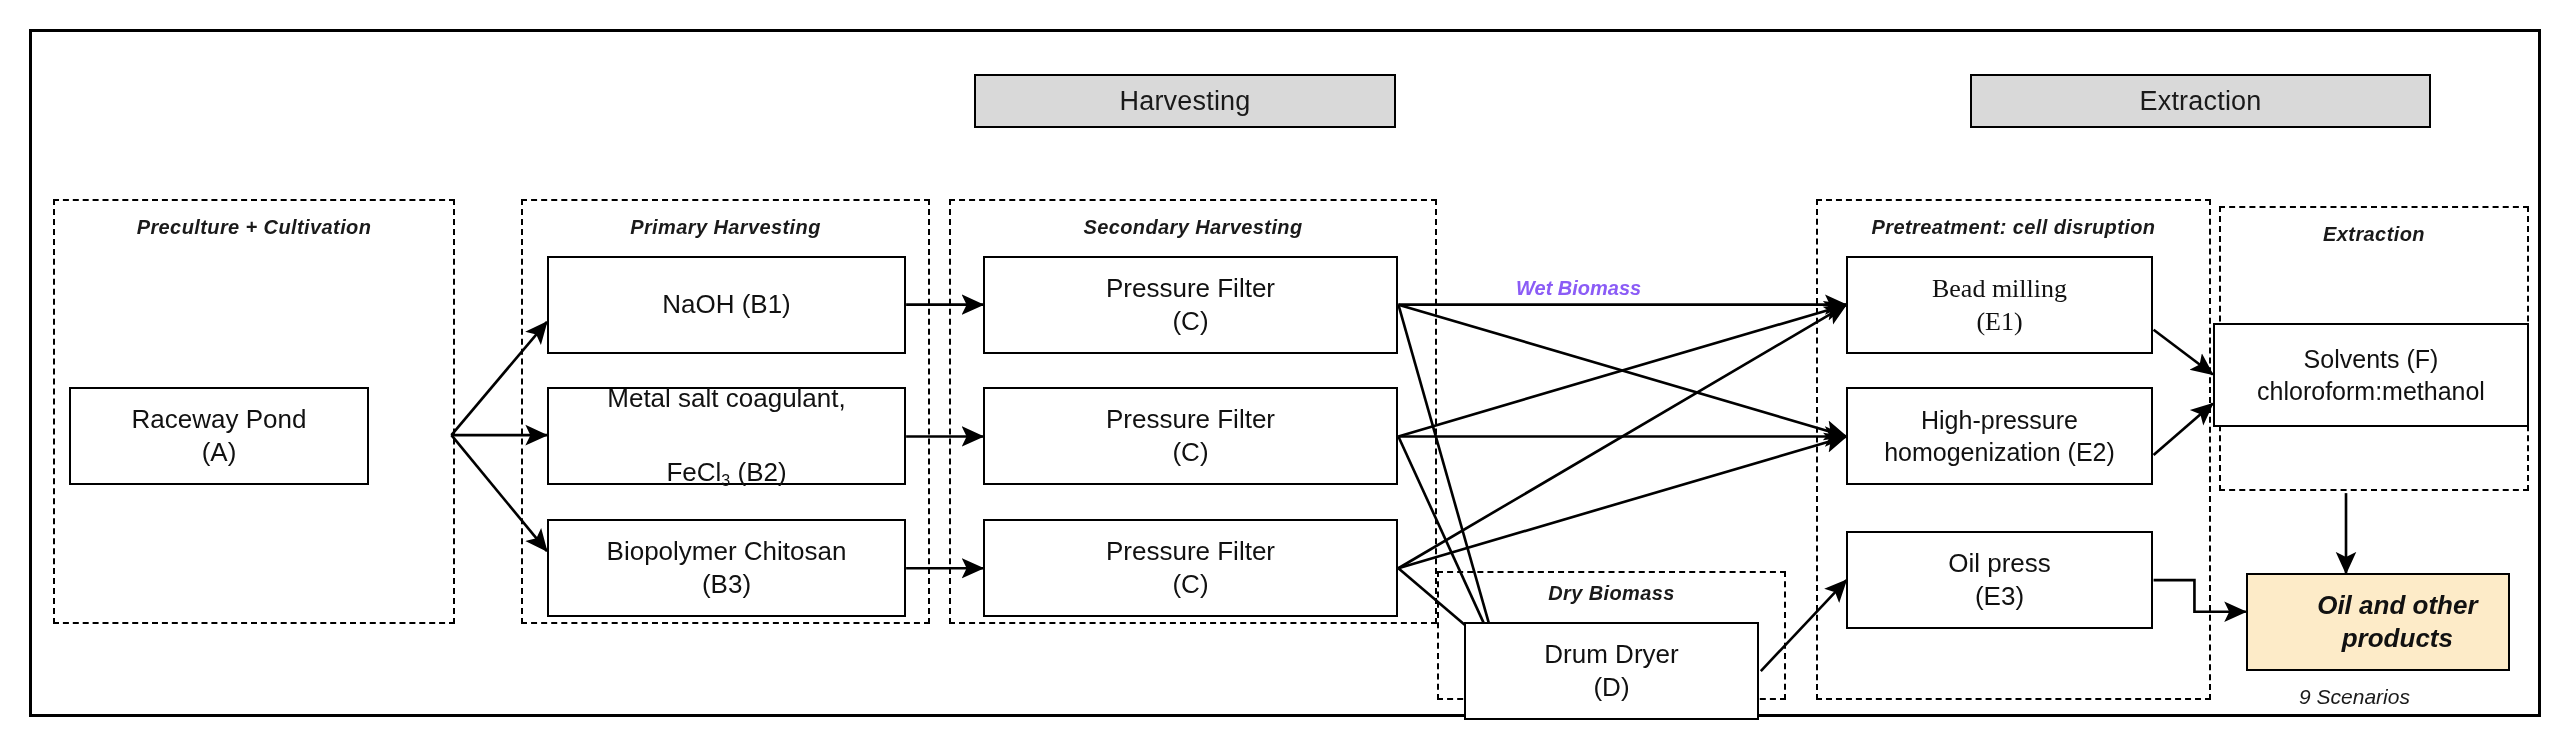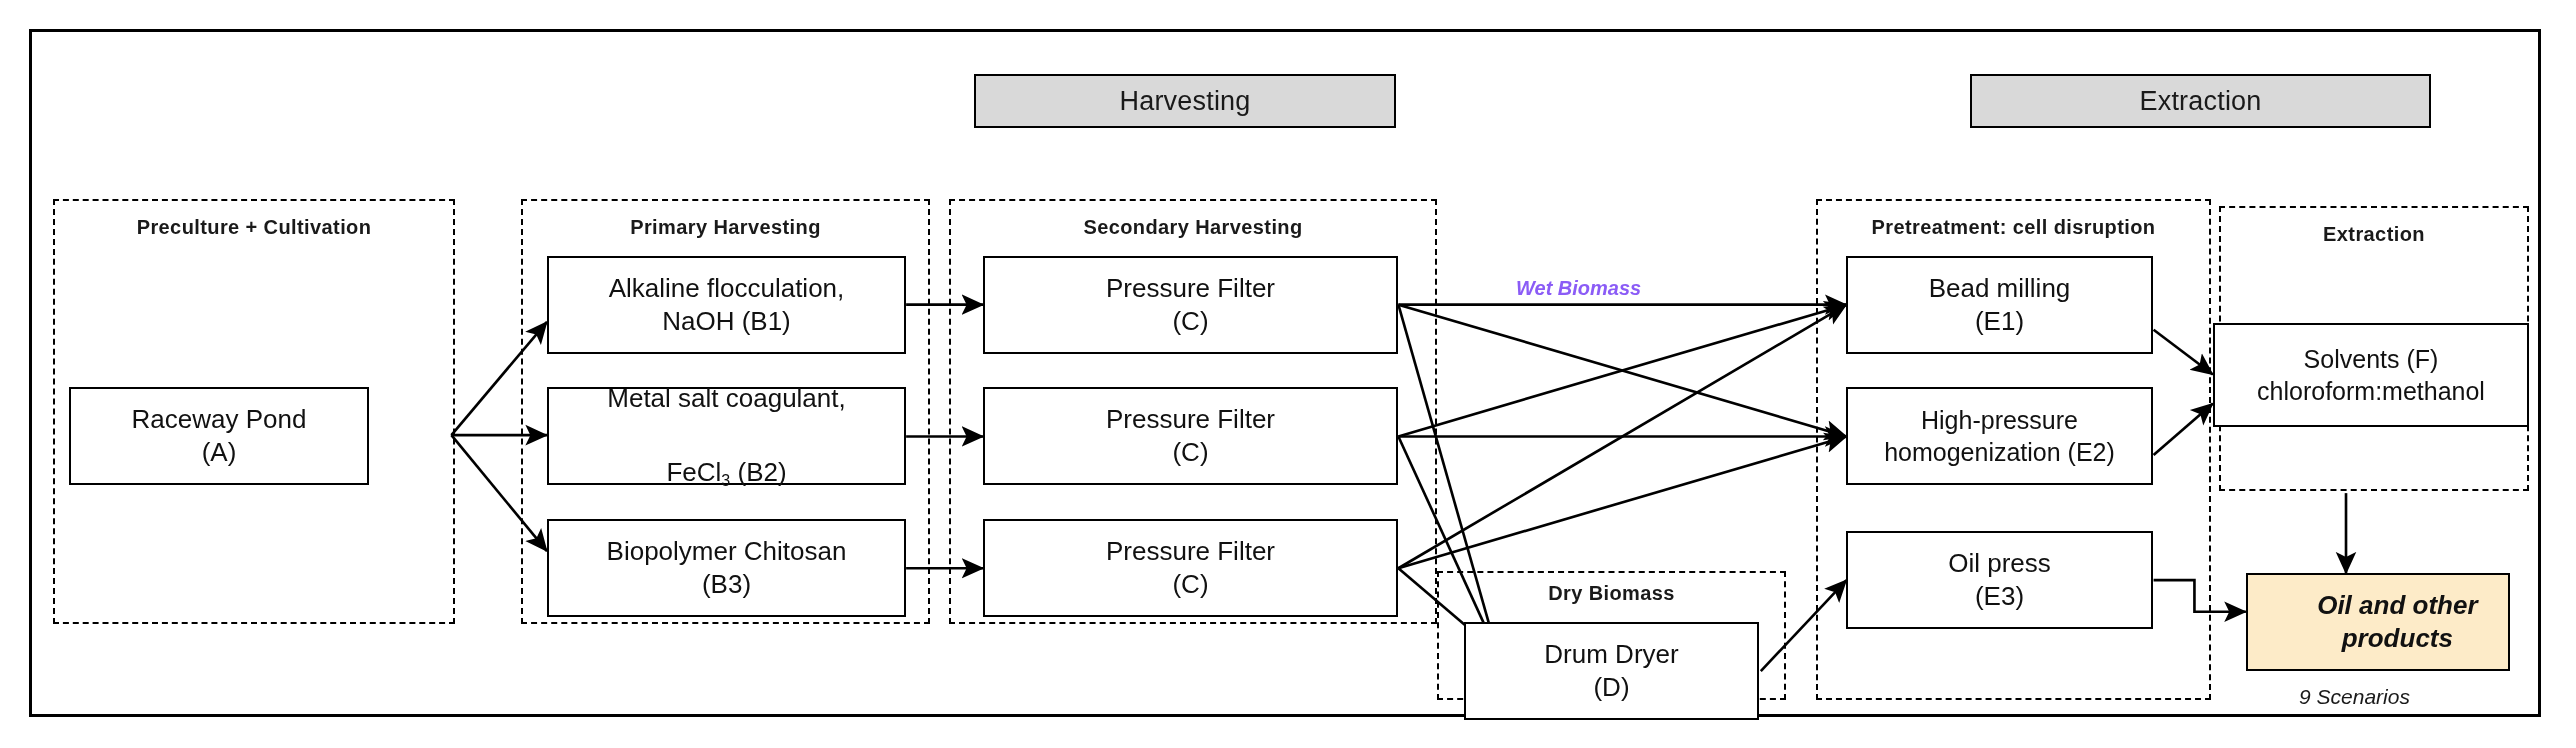--- a/index.html
+++ b/index.html
@@ -50,20 +50,21 @@
     box-sizing: border-box;
     background: transparent;
   }
   .group-label {
     position: absolute;
     width: 100%;
     top: 14.5px;
     left: 0;
     text-align: center;
     font-size: 20px;
+    font-style: italic;
     font-weight: bold;
     color: #1a1a1a;
     letter-spacing: 0.4px;
   }
 
   
   .node {
     position: absolute;
     background: #ffffff;
     border: 2.6px solid #000000;
@@ -198,21 +199,20 @@
   <div class="group-box" style="left:1437px; top:571px; width:349px; height:129px;">
     <span class="group-label" style="top:9.2px;">Dry Biomass</span>
   </div>
 
   <div class="node" style="left:69px; top:387px; width:300px; height:98px;text-align:center;">
     <span>Raceway Pond</span>
     <span class="line2">(A)</span>
   </div>
 
   <div class="node" style="left:547px; top:256px; width:359px; height:98px;">
-    <span>Alkaline flocculation,</span>
     <span class="line2">NaOH (B1)</span>
   </div>
 
   <div class="node" style="left:547px; top:387px; width:359px; height:98px;gap:40px;">
     <span>Metal salt coagulant,</span>
     <span class="line2">
       <span>FeCl</span><sub>3</sub><span> (B2)</span>
     </span>
   </div>
 
@@ -234,21 +234,21 @@
   <div class="node" style="left:983px; top:519px; width:415px; height:98px;">
     <span>Pressure Filter</span>
     <span class="line2">(C)</span>
   </div>
 
   <div class="node" style="left:1464px; top:622px; width:295px; height:98px;">
     <span>Drum Dryer</span>
     <span class="line2">(D)</span>
   </div>
 
-  <div class="node" style="left:1846px; top:256px; width:307px; height:98px;">
+  <div class="node" style="left:1846px; top:256px; width:307px; height:98px;font-family:Liberation Serif, serif;">
     <span>Bead milling</span>
     <span class="line2">(E1)</span>
   </div>
 
   <div class="node" style="left:1846px; top:387px; width:307px; height:98px; font-size:25px;">
     <span>High-pressure</span>
     <span class="line2">homogenization (E2)</span>
   </div>
 
   <div class="node" style="left:1846px; top:531px; width:307px; height:98px;">

